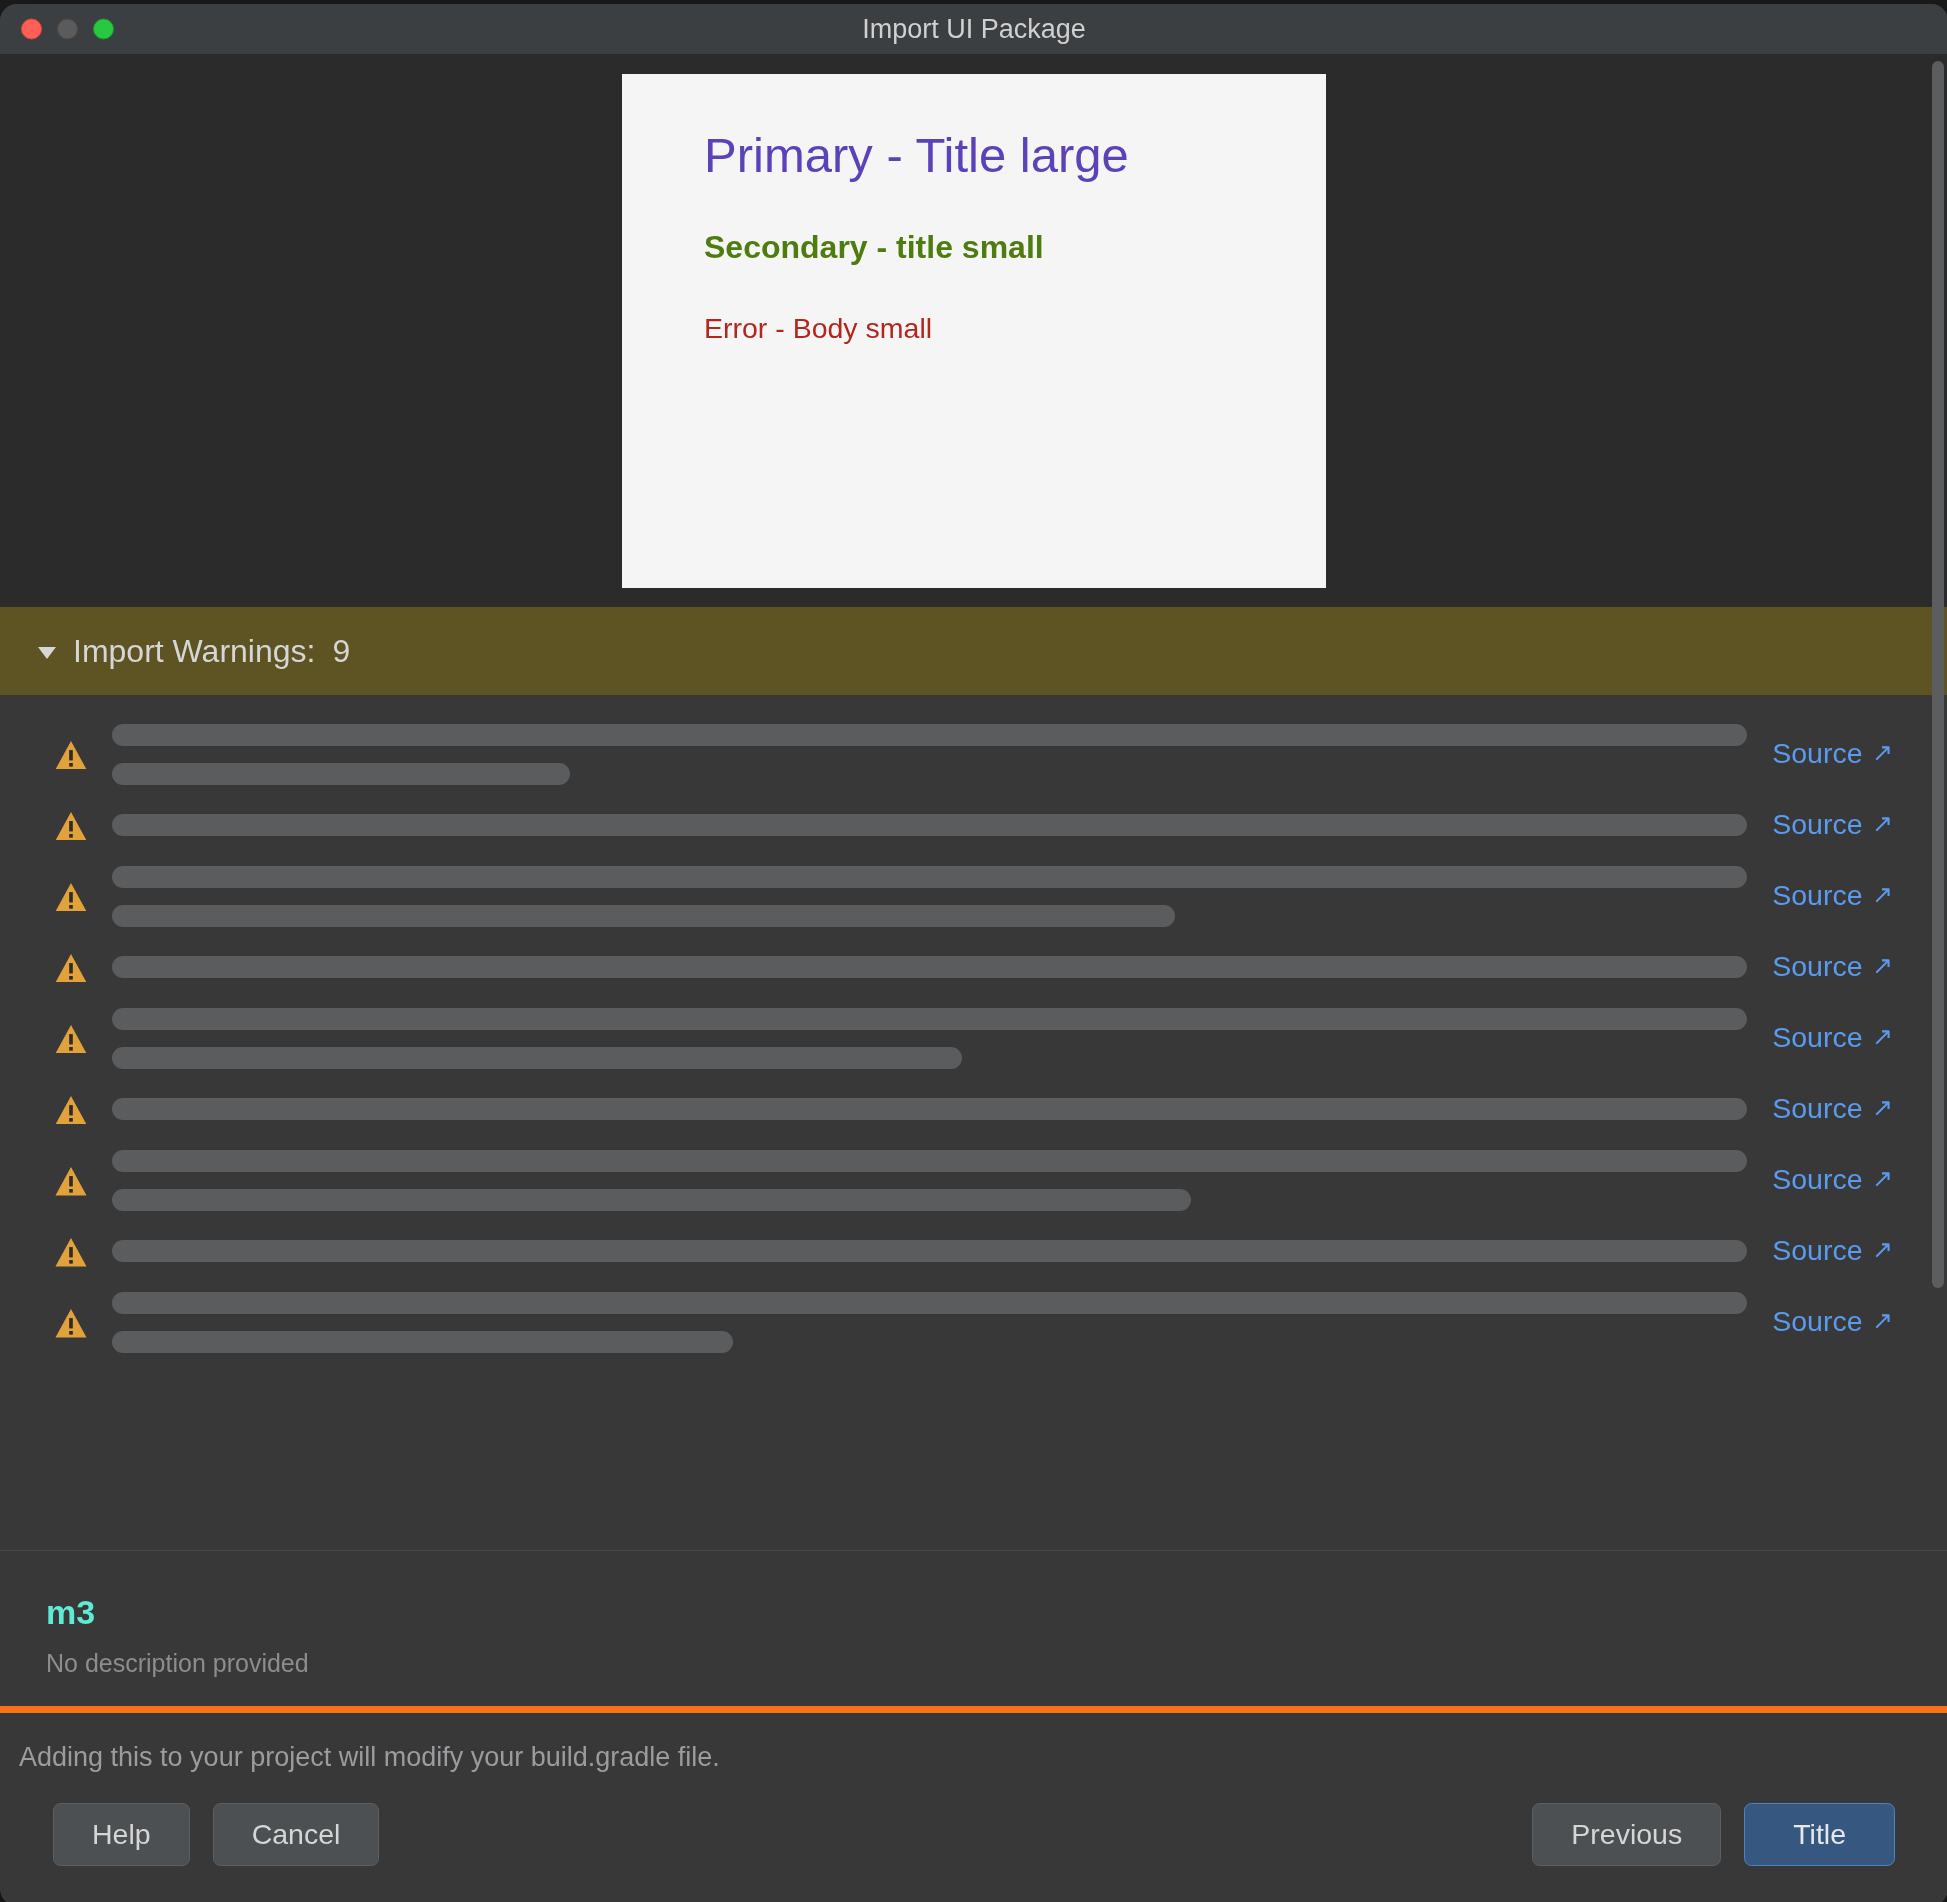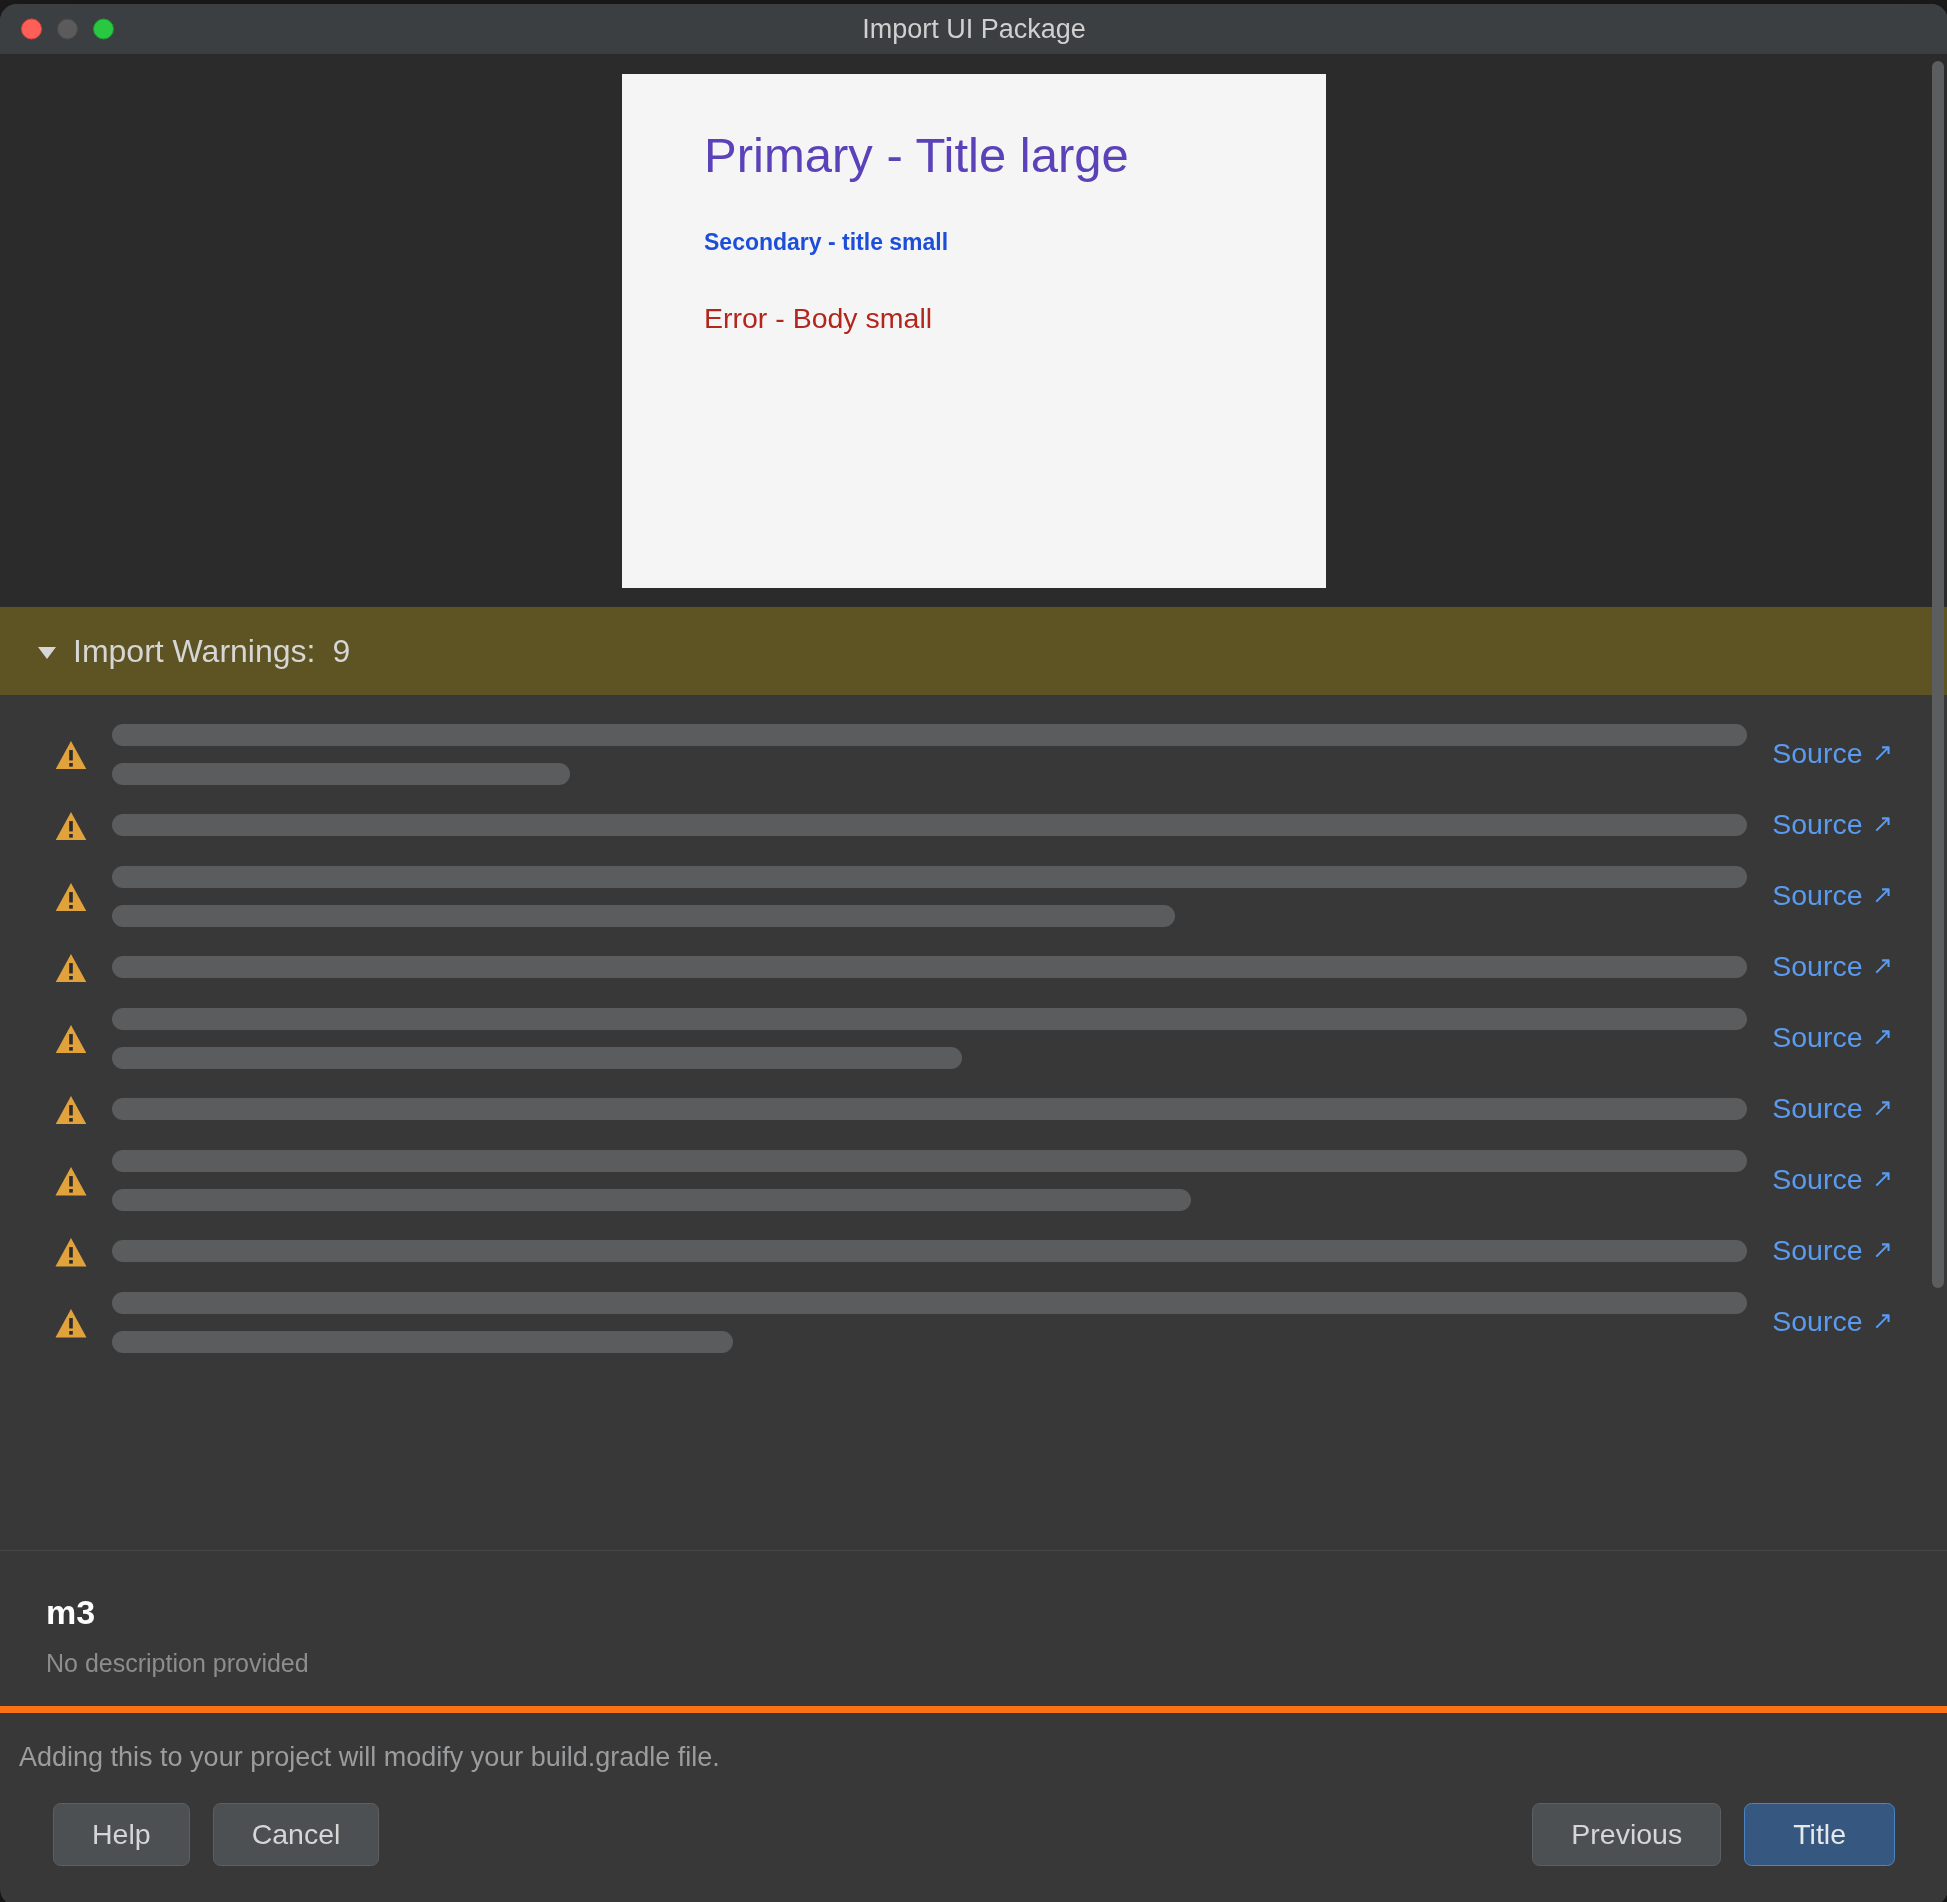--- a/index.html
+++ b/index.html
@@ -80,21 +80,21 @@
     flex: none; height: 552px;
     background: var(--bg-dark-area);
     display: flex; align-items: center; justify-content: center;
   }
   .preview-card {
     width: 704px; height: 514px; background: #f6f5f5;
     padding: 53px 82px 38px 82px;
     display: flex; flex-direction: column; gap: 46px;
   }
   .preview-primary { color: #5b42b8; font-size: 49px; font-weight: 400; }
-  .preview-secondary { color: #1d4ed8; font-size: 23px; font-weight: 600; }
+  .preview-secondary { color: #4d7c0f; font-size: 32px; font-weight: 600; }
   .preview-tertiary { color: #7d4a52; font-size: 36px; font-weight: 400; }
   .preview-error { color: #b3261e; font-size: 28.5px; font-weight: 500; }
 
   
   .warn-header {
     flex: none; height: 88px;
     background: var(--bg-warn-header);
     display: flex; align-items: center;
     padding: 0 38px; gap: 17px;
     color: #d6d6d6; font-size: 32px;
@@ -133,21 +133,21 @@
     display: inline-block; transform: translateY(-1px);
     font-size: 25px;
   }
 
   
   .meta {
     flex: none; padding: 42px 46px 28.5px 46px;
     border-top: 1px solid #474749;
     display: flex; flex-direction: column; gap: 17px;
   }
-  .meta-title { color: #ffffff; font-size: 34px; font-weight: 600; }
+  .meta-title { color: #5eead4; font-size: 34px; font-weight: 600; }
   .meta-desc { color: #8b8d8f; font-size: 25px; }
 
   
   .build-note {
     flex: none; padding: 28.5px 19px 9.5px 19px;
     border-top: 7px solid #f97316;
     color: #9a9c9e; font-size: 27px;
   }
   .button-bar {
     flex: none; height: 124px;

